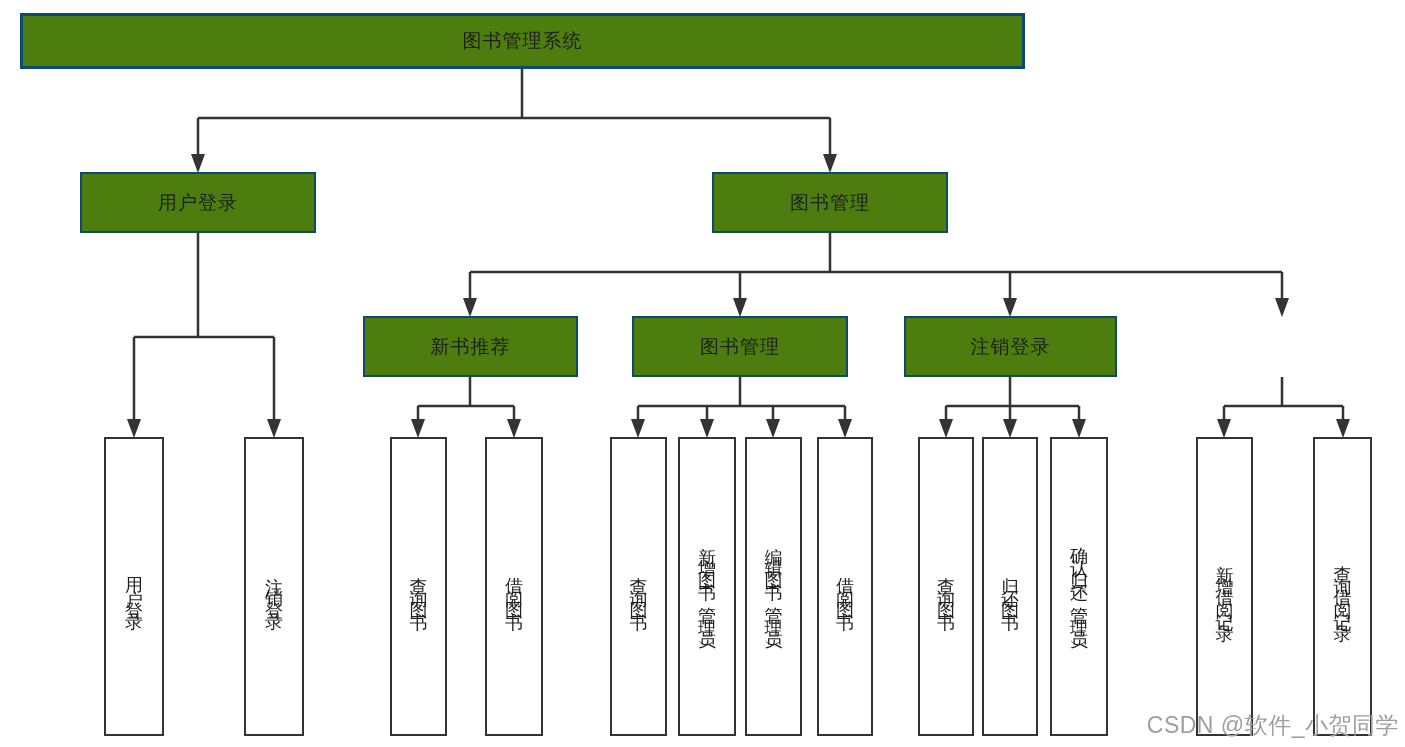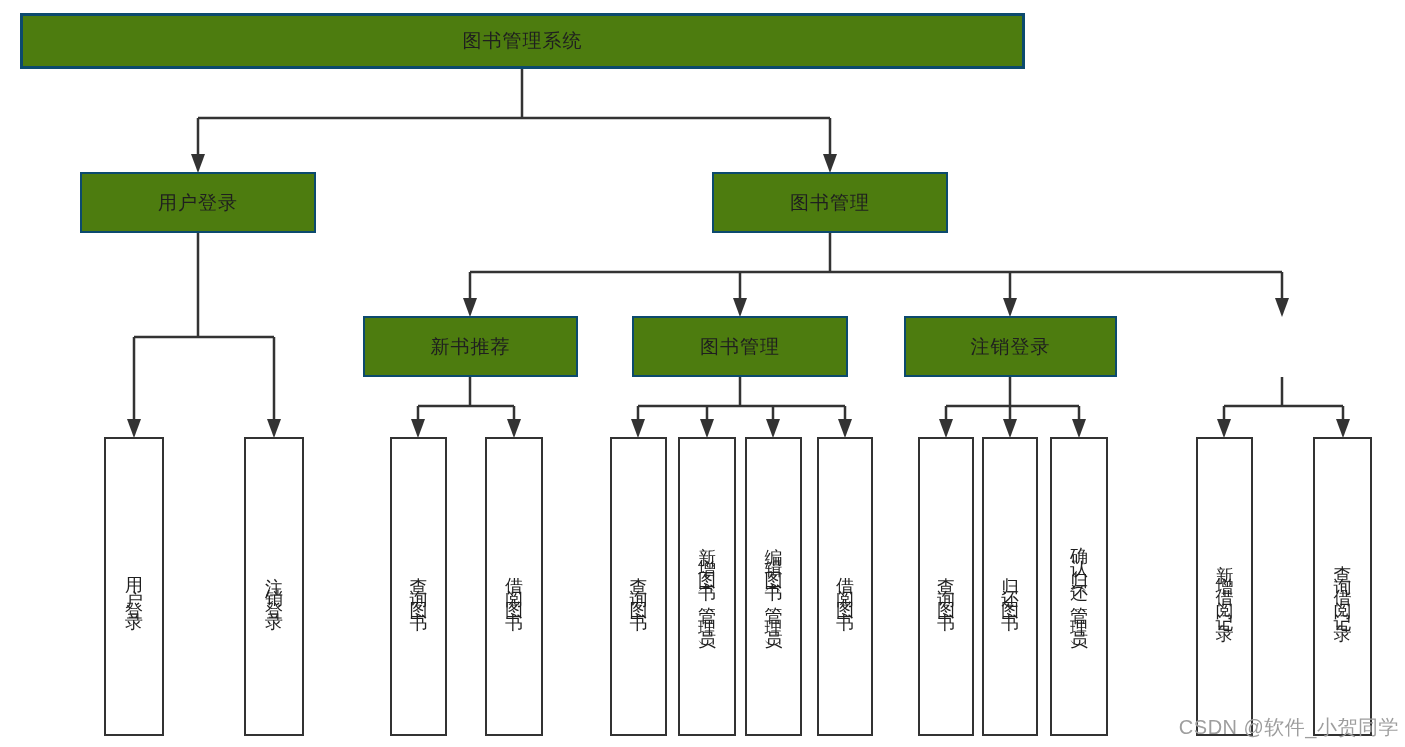--- a/index.html
+++ b/index.html
@@ -53,21 +53,21 @@
     text-orientation: mixed;
     font-size: 18px;
     letter-spacing: 12px;
     line-height: 1;
     white-space: nowrap;
   }
   .watermark {
     position: absolute;
     right: 6px;
     bottom: 6px;
-    font-size: 20px;
+    font-size: 23px;
     color: #9e9e9e;
     z-index: 3;
     letter-spacing: 0.5px;
   }
 </style>
 </head>
 <body>
 
 <div class="canvas">
 

